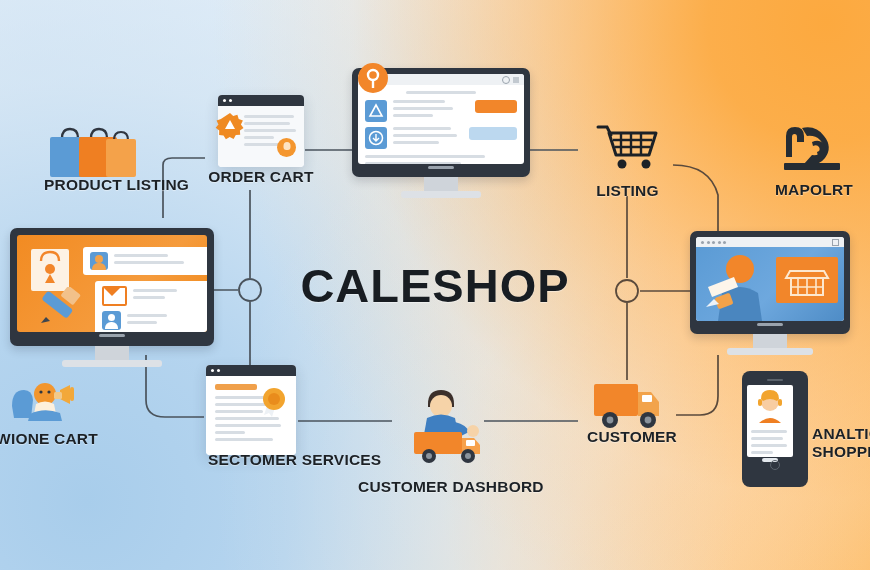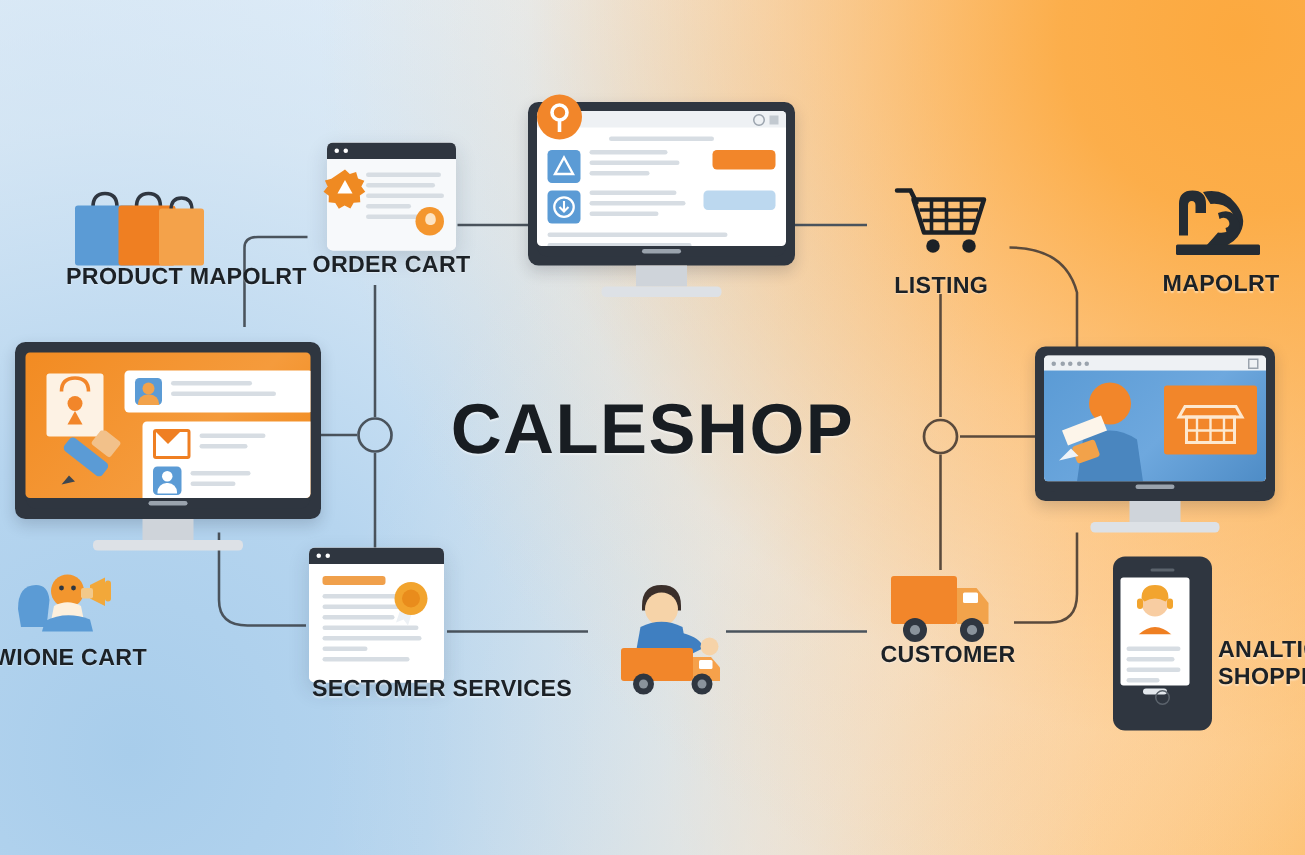--- a/index.html
+++ b/index.html
@@ -96,21 +96,21 @@
   <div class="node" style="left:44px;top:120px;">
     <svg width="96" height="60" viewBox="0 0 96 60">
       <path d="M18 18 q0 -9 8 -9 q8 0 8 9" fill="none" stroke="#2f3640" stroke-width="2.4"></path>
       <rect x="6" y="17" width="40" height="40" rx="2" fill="#5b9bd5"></rect>
       <path d="M47 18 q0 -9 8 -9 q8 0 8 9" fill="none" stroke="#2f3640" stroke-width="2.4"></path>
       <rect x="35" y="17" width="38" height="40" rx="2" fill="#ef7f22"></rect>
       <path d="M70 20 q0 -8 7 -8 q7 0 7 8" fill="none" stroke="#2f3640" stroke-width="2.2"></path>
       <rect x="62" y="19" width="30" height="38" rx="2" fill="#f4a24a"></rect>
     </svg>
   </div>
-  <div class="lbl" style="left:44px;top:176px;width:130px;font-size:15.5px;">PRODUCT MAPOLRT</div>
+  <div class="lbl" style="left:44px;top:176px;width:130px;font-size:15.5px;">PRODUCT LISTING</div>
 
   <div class="card" style="left:218px;top:95px;width:86px;height:72px;">
     <div class="tbar">
         <i></i>
         <i></i>
       </div>
     <div class="body" style="padding:9px 8px 0 26px;">
       <div class="line" style="width:50px;"></div>
       <div class="line" style="width:46px;"></div>
       <div class="line" style="width:52px;"></div>
@@ -305,20 +305,21 @@
       <circle cx="69" cy="49" r="6" fill="#f6d3a8"></circle>
       <rect x="10" y="50" width="48" height="22" rx="2" fill="#f2862a"></rect>
       <path d="M58 56 h12 l6 7 v9 h-18z" fill="#f6a14b"></path>
       <rect x="62" y="58" width="9" height="6" rx="1" fill="#fff"></rect>
       <circle cx="25" cy="74" r="7" fill="#2f3640"></circle>
         <circle cx="25" cy="74" r="3" fill="#8a939c"></circle>
       <circle cx="64" cy="74" r="7" fill="#2f3640"></circle>
         <circle cx="64" cy="74" r="3" fill="#8a939c"></circle>
     </svg>
   </div>
+  <div class="lbl" style="left:358px;top:478px;width:182px;font-size:15.5px;">CUSTOMER DASHBORD</div>
 
   <div class="node" style="left:592px;top:380px;">
     <svg width="80" height="52" viewBox="0 0 80 52">
       <rect x="2" y="4" width="44" height="32" rx="2" fill="#f2862a"></rect>
       <path d="M46 12 h13 l8 10 v14 h-21z" fill="#f2a34b"></path>
       <rect x="50" y="15" width="10" height="7" rx="1" fill="#fff"></rect>
       <circle cx="18" cy="40" r="8" fill="#2f3640"></circle>
         <circle cx="18" cy="40" r="3.4" fill="#8a939c"></circle>
       <circle cx="56" cy="40" r="8" fill="#2f3640"></circle>
         <circle cx="56" cy="40" r="3.4" fill="#8a939c"></circle>

